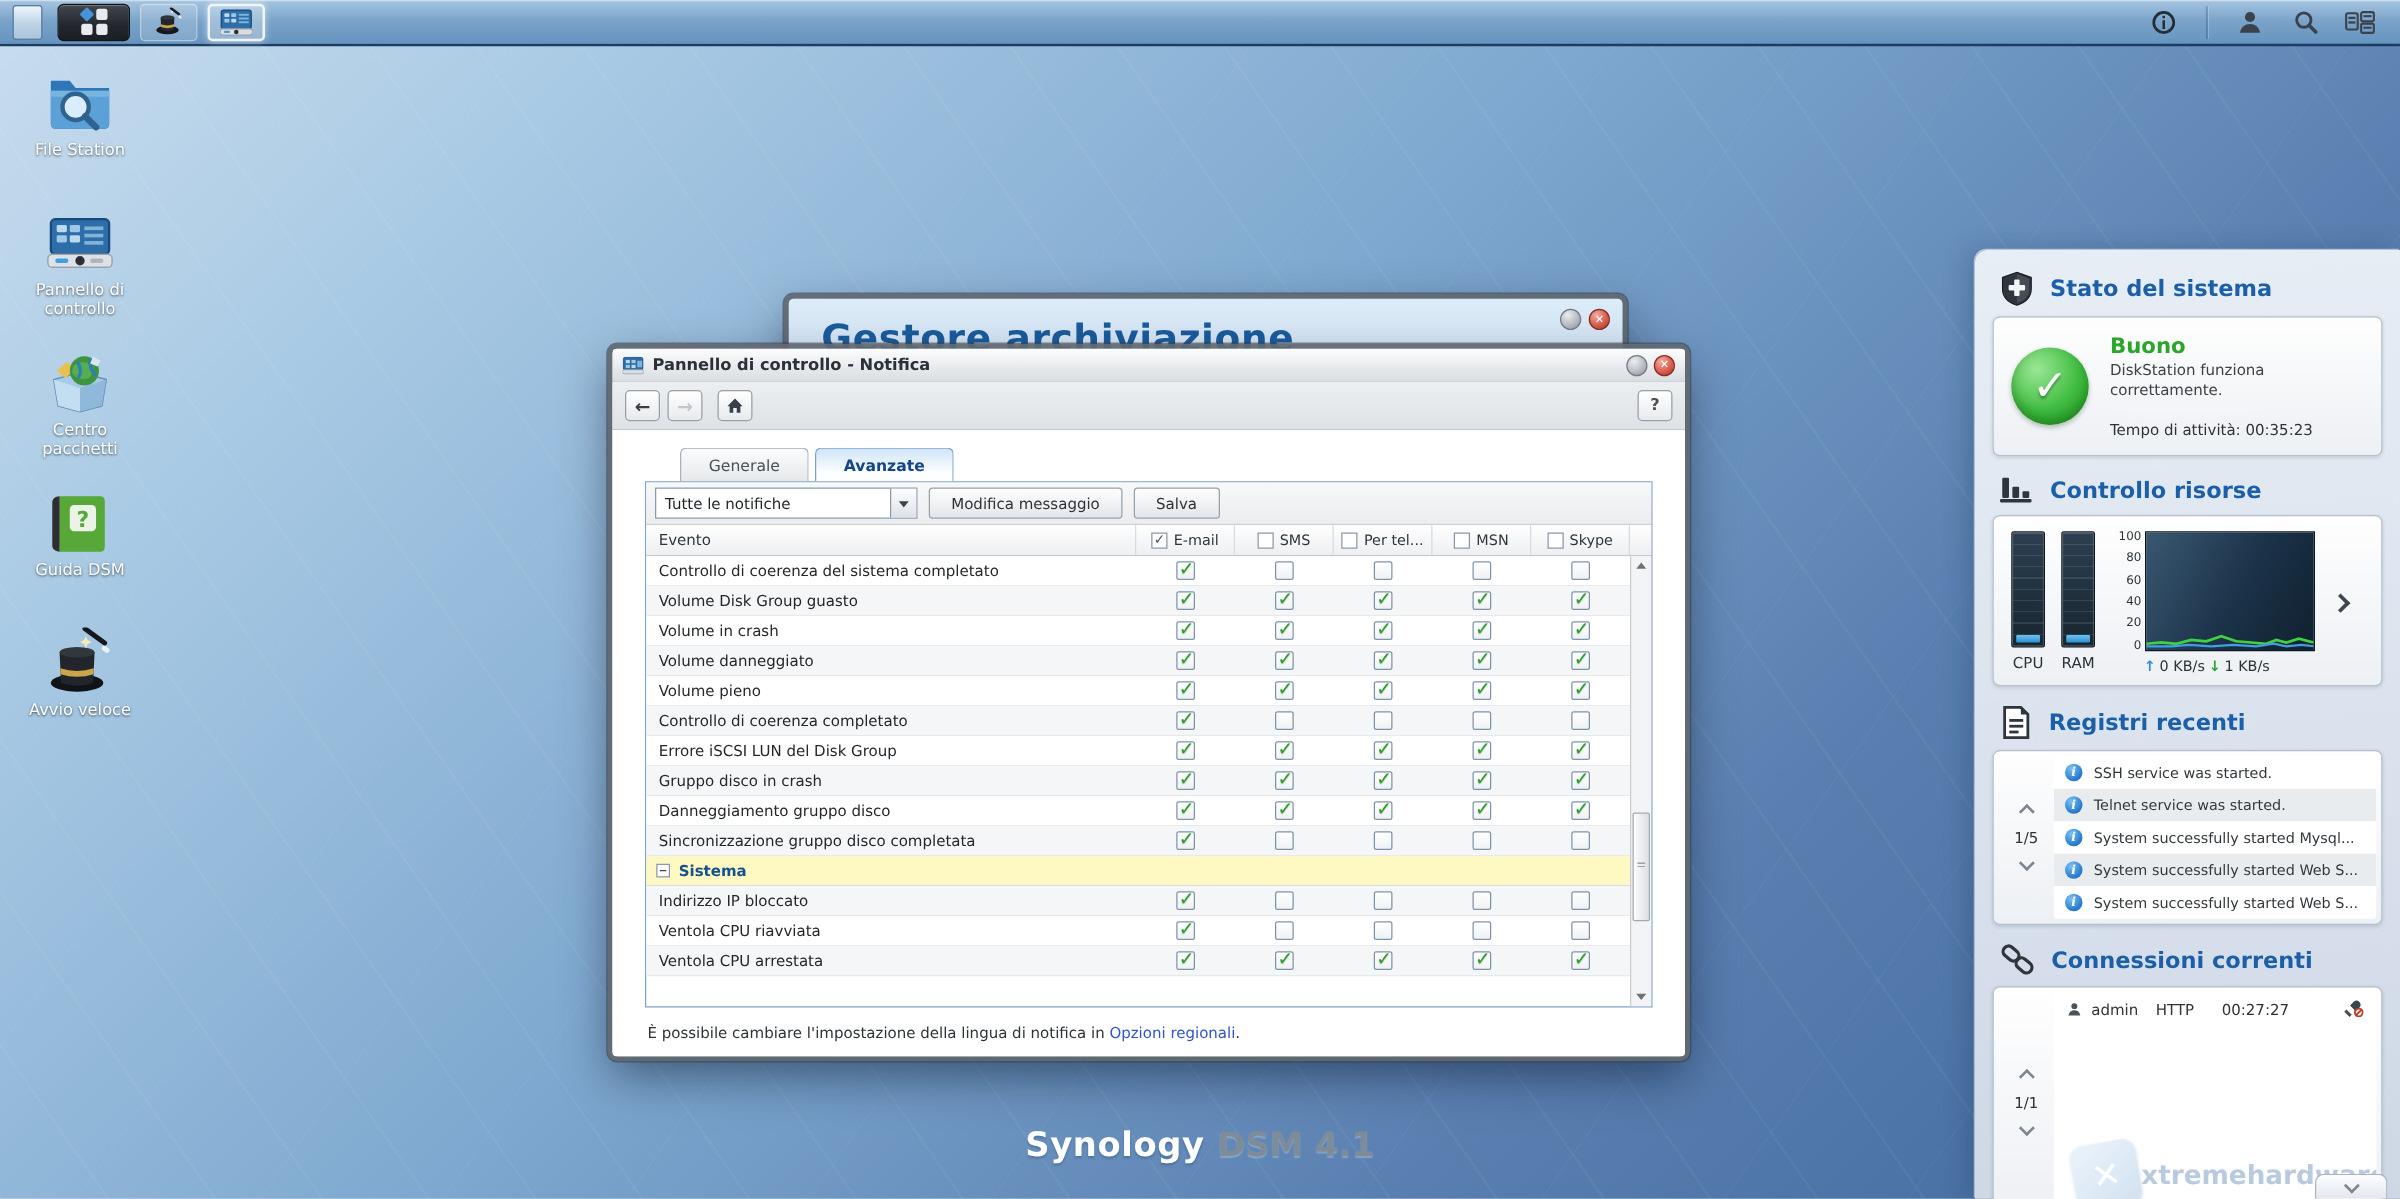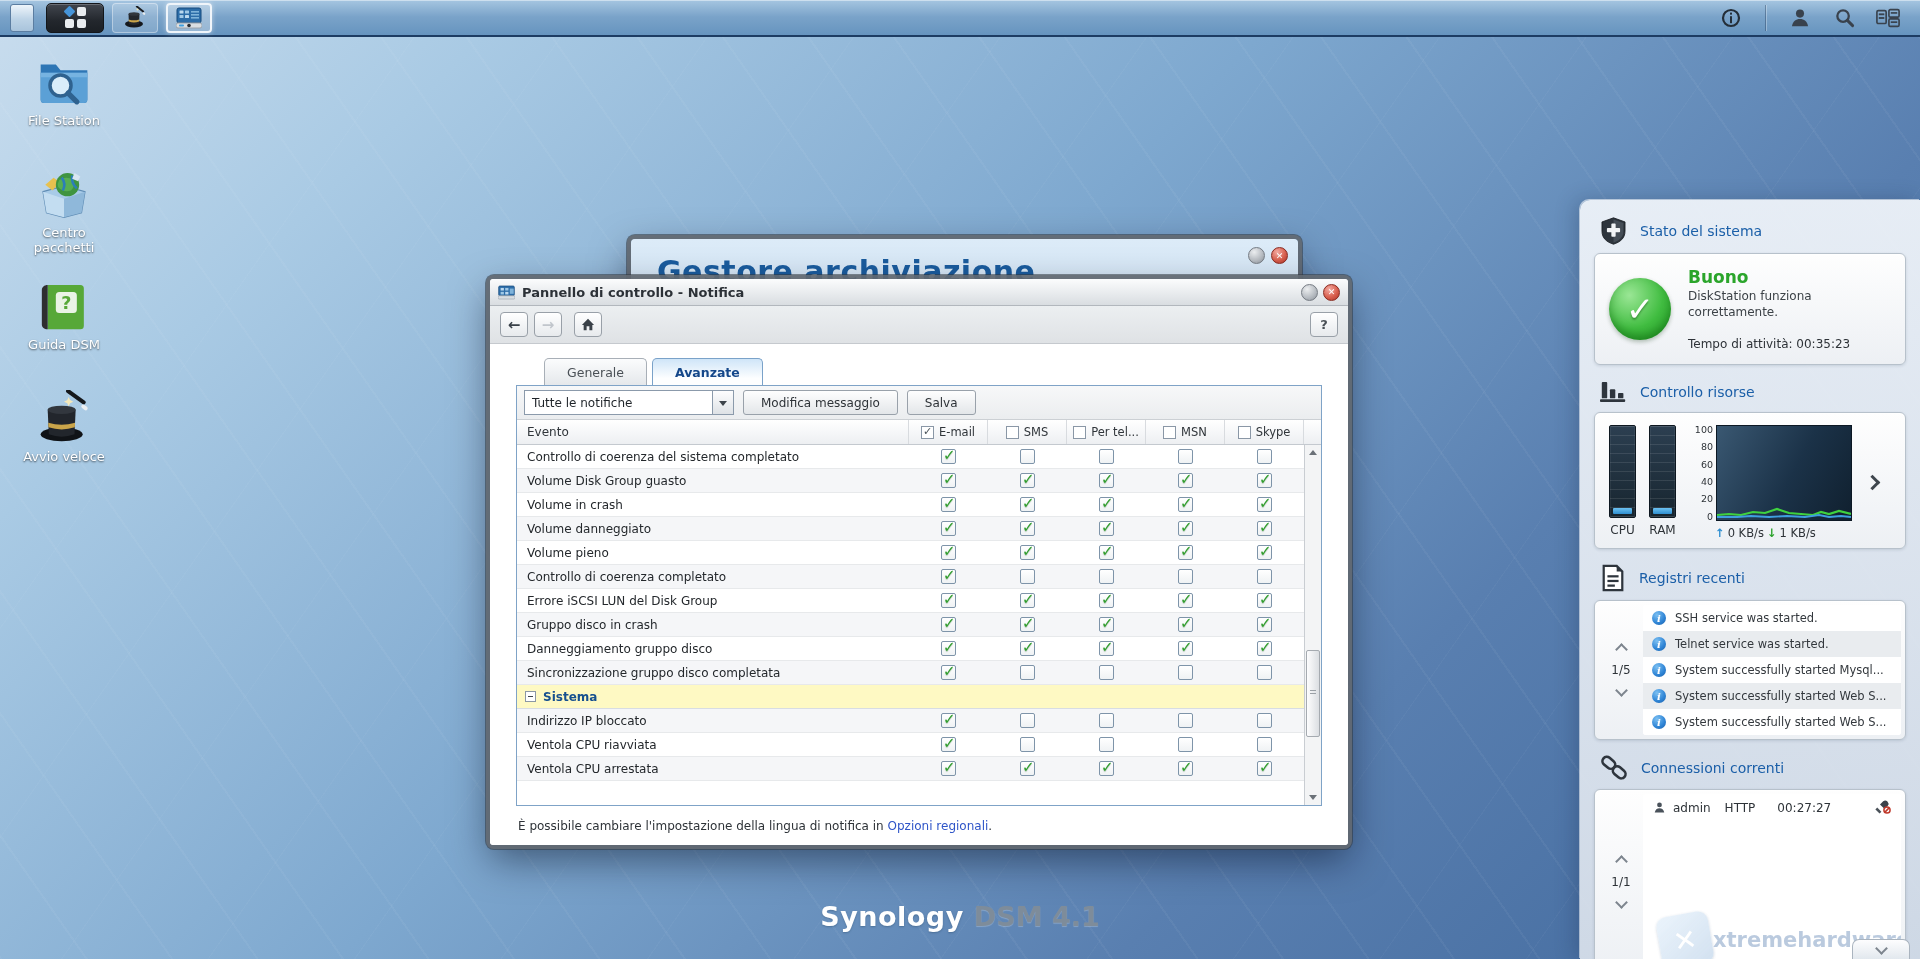--- a/index.html
+++ b/index.html
@@ -124,21 +124,21 @@
     background:repeating-linear-gradient(180deg,#9aa0a6 0 1px,transparent 1px 3px);}
   .dialog-footer{padding:13px 2px 0;font-size:12px;color:#2e3338;}
   .dialog-footer a{color:#2f55c8;text-decoration:none;}
 
   
   .widget-panel{position:absolute;right:0;top:200px;bottom:0;width:340px;z-index:8;
     background:linear-gradient(rgba(241,245,250,.93),rgba(221,228,237,.9));
     border-radius:10px 0 0 0;box-shadow:-1px -1px 0 rgba(255,255,255,.55),-5px 0 20px rgba(20,40,70,.25);
     padding:10px 14px 0;}
   .widget-head{display:flex;align-items:center;gap:13px;padding:7px 6px 8px;}
-  .widget-title{font-size:14px;font-weight:normal;color:#1b5fa8;}
+  .widget-title{font-size:18px;font-weight:bold;color:#1b5fa8;}
   .widget-box{background:linear-gradient(#fefefe,#edf0f4);border:1px solid #b7c1cb;border-radius:6px;
     box-shadow:inset 0 1px 0 #fff,0 1px 3px rgba(30,50,80,.14);margin-bottom:8px;}
   
   .health{display:flex;padding:13px 14px;gap:17px;}
   .health-orb{width:62px;height:62px;border-radius:50%;flex:0 0 62px;align-self:center;
     background:radial-gradient(circle at 33% 28%,#9ae695,#41bd41 55%,#1f9a22);
     box-shadow:inset 0 -5px 9px rgba(0,70,0,.35),0 2px 4px rgba(20,60,20,.3);
     display:flex;align-items:center;justify-content:center;}
   .health-orb::after{content:"✓";color:#fff;font-size:34px;font-weight:bold;text-shadow:0 2px 2px rgba(0,60,0,.4);}
   .health-status{font-size:17px;font-weight:bold;color:#2ba52b;margin-bottom:2px;}
@@ -276,20 +276,37 @@
 <div class="desk-icons">
   <div class="desk-item">
     <svg class="ico" width="56" height="56" viewBox="0 0 48 48">
       <path d="M4 9h13l4 5h23v25a3 3 0 0 1-3 3H7a3 3 0 0 1-3-3z" fill="#2e76b5"></path>
       <path d="M4 16h40v23a3 3 0 0 1-3 3H7a3 3 0 0 1-3-3z" fill="#5ba0d6"></path>
       <path d="M4 16h40v4H4z" fill="#7db8e4" opacity=".8"></path>
       <circle cx="21" cy="27" r="9" fill="#d9edfa" stroke="#2f628f" stroke-width="3"></circle>
       <line x1="27.5" y1="33.5" x2="35" y2="41" stroke="#2f628f" stroke-width="4.5" stroke-linecap="round"></line>
     </svg>
     <div class="desk-label">File Station</div>
+  </div>
+  <div class="desk-item">
+    <svg class="ico" width="56" height="56" viewBox="0 0 48 48">
+      <rect x="4" y="8" width="40" height="24" rx="3" fill="#2d6da8" stroke="#174a7c" stroke-width="1.5"></rect>
+      <rect x="8" y="12" width="7" height="5" rx="1" fill="#bcd9ef"></rect>
+        <rect x="17" y="12" width="7" height="5" rx="1" fill="#9fc8e6"></rect>
+      <rect x="8" y="19" width="7" height="5" rx="1" fill="#9fc8e6"></rect>
+        <rect x="17" y="19" width="7" height="5" rx="1" fill="#bcd9ef"></rect>
+      <rect x="27" y="13" width="13" height="2.5" fill="#7fb3da"></rect>
+        <rect x="27" y="18" width="13" height="2.5" fill="#7fb3da"></rect>
+        <rect x="27" y="23" width="13" height="2.5" fill="#7fb3da"></rect>
+      <rect x="2" y="32" width="44" height="9" rx="3" fill="#dde2e7" stroke="#9aa2ab"></rect>
+      <circle cx="24" cy="36.5" r="3.2" fill="#2b2f35"></circle>
+      <rect x="7" y="35" width="9" height="3" rx="1.5" fill="#3f9fe0"></rect>
+      <rect x="31" y="35" width="9" height="3" rx="1.5" fill="#aeb6bd"></rect>
+    </svg>
+    <div class="desk-label">Pannello di controllo</div>
   </div>
   <div class="desk-item">
     <svg class="ico" width="56" height="56" viewBox="0 0 48 48">
       <path d="M6 22l18-5 18 5-3 18-15 4-15-4z" fill="#a8cbe8" stroke="#5f8cb4"></path>
       <path d="M6 22l18 6v16l-15-4z" fill="#c3ddf1"></path>
       <path d="M42 22l-18 6v16l15-4z" fill="#8fb8da"></path>
       <path d="M8 16l7-6 6 4-7 7z" fill="#e8c14f"></path>
       <circle cx="27" cy="16" r="10" fill="#3f9440"></circle>
       <path d="M20 12 q6-4 12 0 q2 5-2 9 q-7 2-11-3 q-1-3 1-6z" fill="#57ae52"></path>
       <path d="M22 10 q4 5 1 11 M31 8 q-1 7 4 11" stroke="#2c7eb8" stroke-width="2.2" fill="none"></path>

